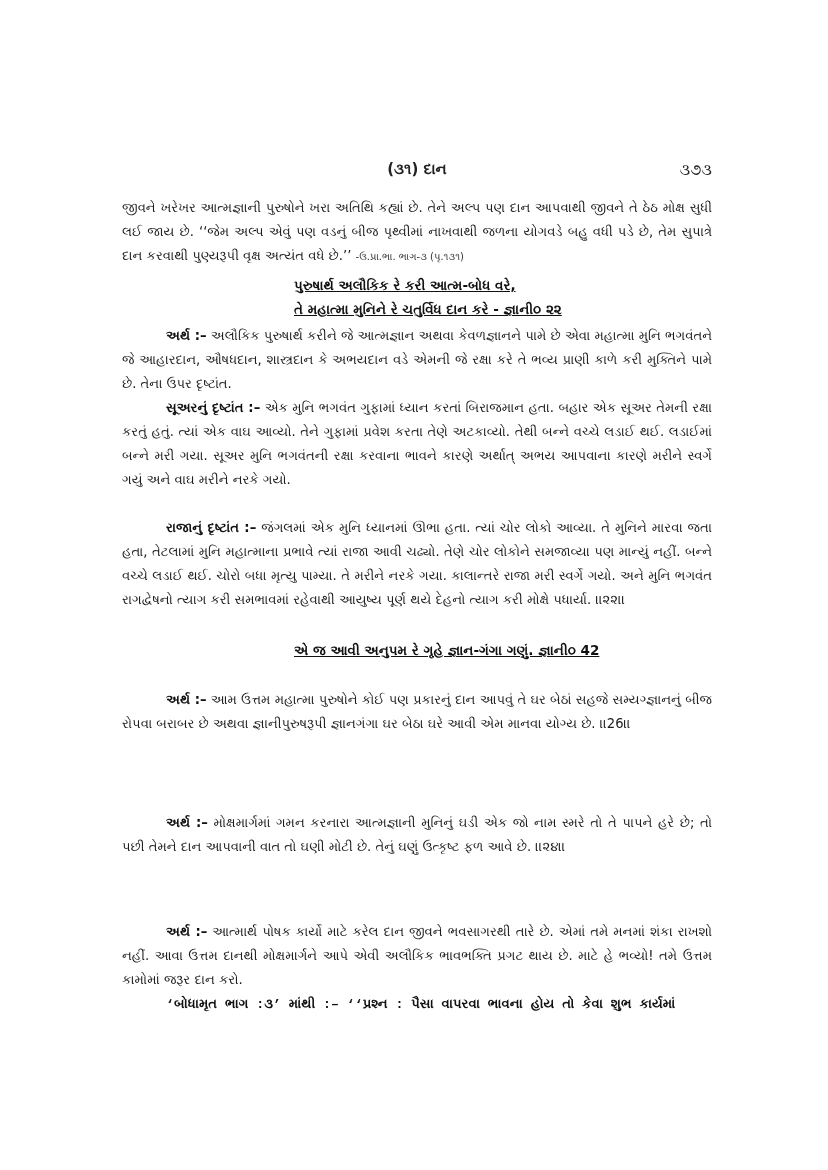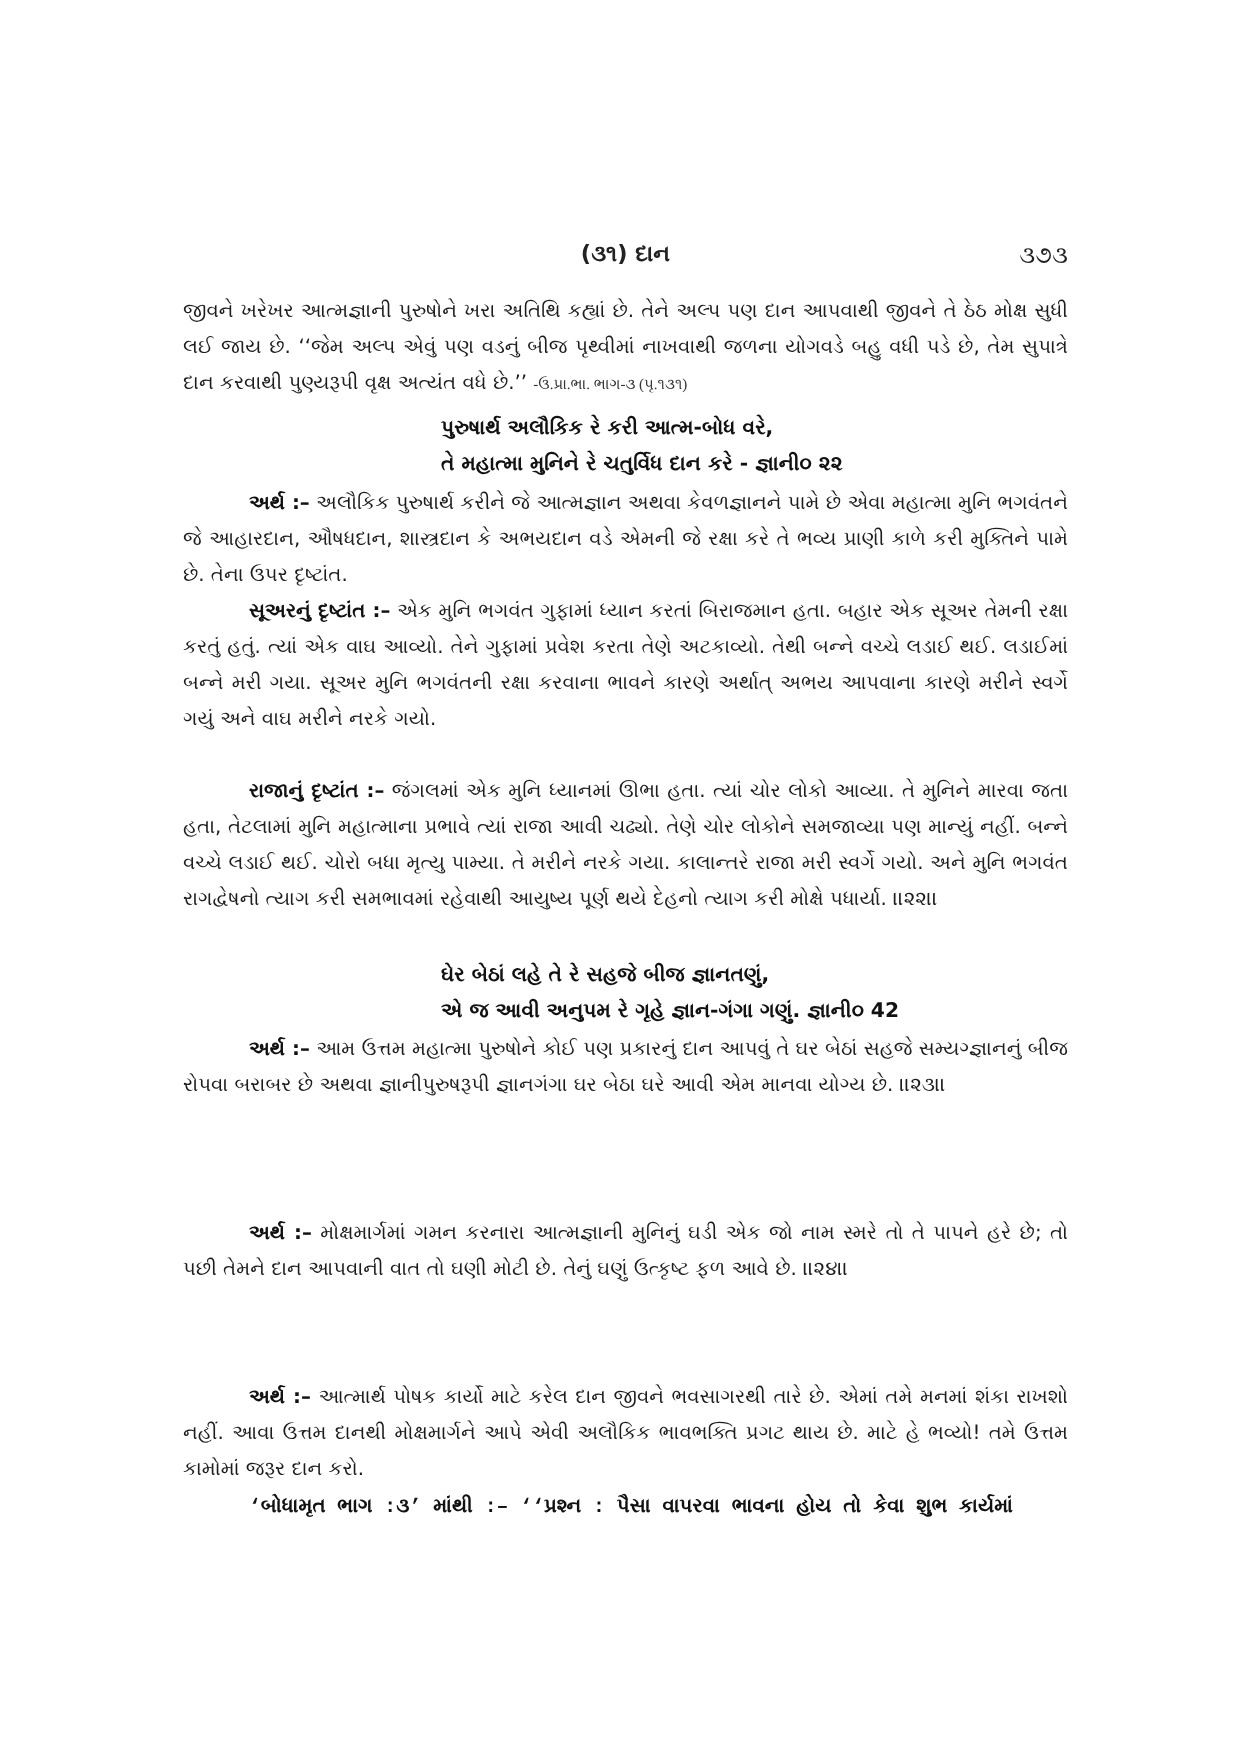--- a/index.html
+++ b/index.html
@@ -58,32 +58,32 @@
     .para.indent {
       text-indent: 44px;
     }
     .label {
       font-weight: bold;
       color: #111;
     }
     .cite {
       font-size: 10px;
       color: #333;
-      font-family: Liberation Serif, serif;
     }
     .verse {
       margin: 0 0 0 172px;
       font-size: 13.5px;
       line-height: 24px;
       font-weight: bold;
       color: #111;
     }
     .verse-line {
       display: block;
       white-space: nowrap;
+      text-decoration: underline;
     }
   </style>
 </head>
 <body>
 
 <div class="page">
 
   <div class="header">
     <div class="header-title">(૩૧) દાન</div>
     <div class="page-number">૩૭૩</div>
@@ -119,29 +119,28 @@
 
   <div class="body-text" style="top:506px;">
     <p class="para indent">
       <span class="label">રાજાનું દૃષ્ટાંત :–</span>
       <span>જંગલમાં એક મુનિ ધ્યાનમાં ઊભા હતા. ત્યાં ચોર લોકો આવ્યા. તે મુનિને મારવા જતા હતા, તેટલામાં મુનિ મહાત્માના પ્રભાવે ત્યાં રાજા આવી ચઢ્યો. તેણે ચોર લોકોને સમજાવ્યા પણ માન્યું નહીં. બન્ને વચ્ચે લડાઈ થઈ. ચોરો બધા મૃત્યુ પામ્યા. તે મરીને નરકે ગયા. કાલાન્તરે રાજા મરી સ્વર્ગે ગયો. અને મુનિ ભગવંત રાગદ્વેષનો ત્યાગ કરી સમભાવમાં રહેવાથી આયુષ્ય પૂર્ણ થયે દેહનો ત્યાગ કરી મોક્ષે પધાર્યા. ।।૨૨।।</span>
     </p>
   </div>
 
   <div class="body-text" style="top:628px;">
     <div class="verse">
-      <span class="verse-line">ઘેર બેઠાં લહે તે રે સહજે બીજ જ્ઞાનતણું,</span>
       <span class="verse-line">એ જ આવી અનુપમ રે ગૃહે જ્ઞાન-ગંગા ગણું. જ્ઞાની૦ 42</span>
     </div>
   </div>
 
   <div class="body-text" style="top:678px;">
     <p class="para indent">
       <span class="label">અર્થ :–</span>
-      <span>આમ ઉત્તમ મહાત્મા પુરુષોને કોઈ પણ પ્રકારનું દાન આપવું તે ઘર બેઠાં સહજે સમ્યગ્જ્ઞાનનું બીજ રોપવા બરાબર છે અથવા જ્ઞાનીપુરુષરૂપી જ્ઞાનગંગા ઘર બેઠા ઘરે આવી એમ માનવા યોગ્ય છે. ।।૨૩।।</span>
+      <span>આમ ઉત્તમ મહાત્મા પુરુષોને કોઈ પણ પ્રકારનું દાન આપવું તે ઘર બેઠાં સહજે સમ્યગ્જ્ઞાનનું બીજ રોપવા બરાબર છે અથવા જ્ઞાનીપુરુષરૂપી જ્ઞાનગંગા ઘર બેઠા ઘરે આવી એમ માનવા યોગ્ય છે. ।।26।।</span>
     </p>
   </div>
 
 
   <div class="body-text" style="top:801px;">
     <p class="para indent">
       <span class="label">અર્થ :–</span>
       <span>મોક્ષમાર્ગમાં ગમન કરનારા આત્મજ્ઞાની મુનિનું ઘડી એક જો નામ સ્મરે તો તે પાપને હરે છે; તો પછી તેમને દાન આપવાની વાત તો ઘણી મોટી છે. તેનું ઘણું ઉત્કૃષ્ટ ફળ આવે છે. ।।૨૪।।</span>
     </p>
   </div>

